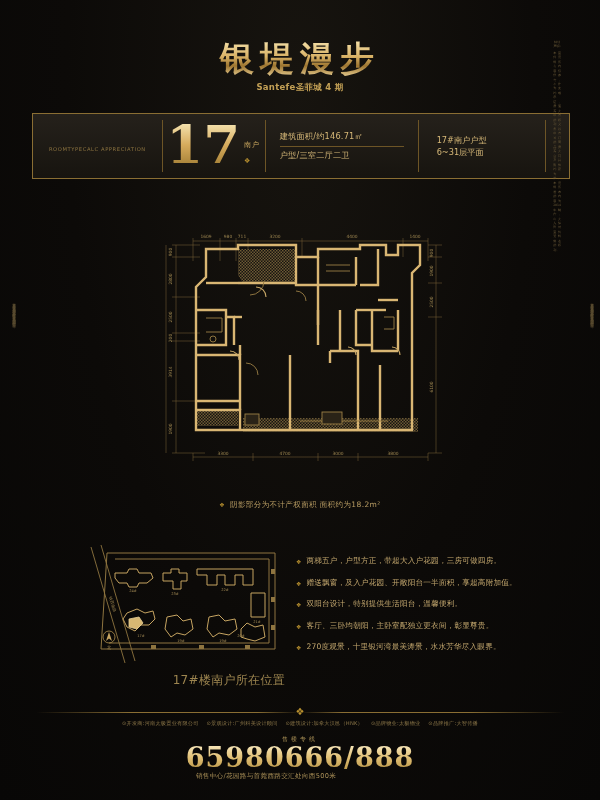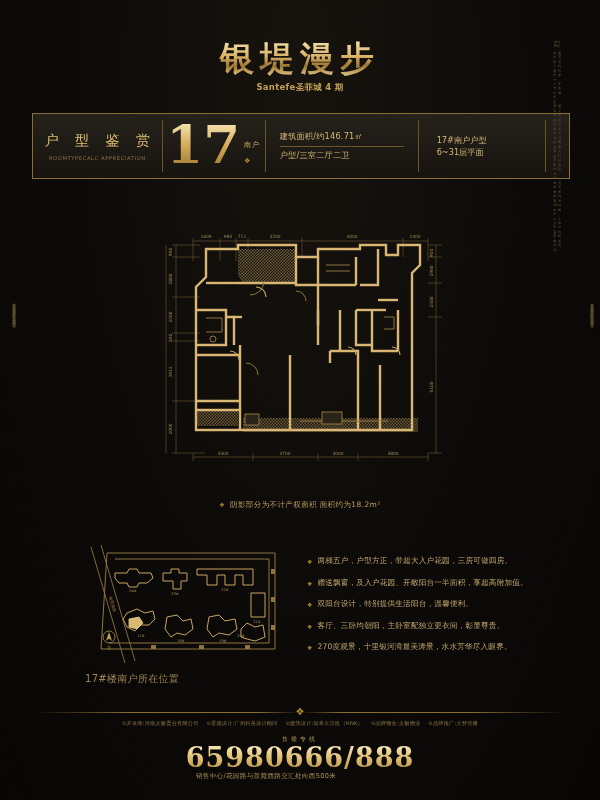--- a/index.html
+++ b/index.html
@@ -82,25 +82,25 @@
 
   
   .shadenote{
     position:absolute;left:0;top:500px;width:600px;text-align:center;
     font-size:7.5px;color:#b99d63;letter-spacing:.4px;
   }
   .shadenote .dia{color:#b8902f;margin-right:5px;font-size:6px;}
 
   
   .sitemap{position:absolute;left:85px;top:545px;width:200px;height:120px;}
-  .sitecap{position:absolute;left:85px;top:672px;width:200px;text-align:left;
-      font-size:10px;color:#9d854f;letter-spacing:.3px;}
-
-  
-  .features{position:absolute;left:307px;top:556px;width:290px;text-align:center;}
+  .sitecap{position:absolute;left:85px;top:672px;width:200px;text-align:right;
+      font-size:12px;color:#9d854f;letter-spacing:.3px;}
+
+  
+  .features{position:absolute;left:296px;top:556px;width:290px;text-align:center;}
   .feat{display:flex;align-items:flex-start;margin-bottom:9.5px;}
   .feat .dia{color:#b8902f;font-size:6px;line-height:12px;margin-right:5px;}
   .feat span.tx{font-size:7.6px;color:#c3a76e;line-height:1.35;letter-spacing:.2px;}
 
   
   .rule{position:absolute;top:712px;left:36px;width:528px;height:1px;background:
       linear-gradient(90deg,rgba(138,110,51,0) 0%,#8a6e33 18%,#8a6e33 42%,rgba(138,110,51,0) 50%,#8a6e33 58%,#8a6e33 82%,rgba(138,110,51,0) 100%);}
   .rule-dia{position:absolute;top:706px;left:0;width:600px;text-align:center;
       font-size:10px;color:#b8902f;}
   .credits{position:absolute;top:720px;left:0;width:600px;text-align:center;
@@ -129,21 +129,20 @@
   <div class="logo-wrap">
     <div class="logo-cn">银堤漫步</div>
     <div class="logo-sub">
       <span class="lat">Santefe</span><span>圣菲城 4 期</span>
     </div>
   </div>
 
   <div class="headbar">
 
     <div class="cell c-title">
-      <div class="cn">户 型 鉴 赏</div>
       <div class="en">ROOMTYPECALC    APPRECIATION</div>
     </div>
 
     <div class="cell c-num">
       <div class="big">17</div>
       <div class="side">
         <div class="mu">南户</div>
         <div class="dia">❖</div>
       </div>
     </div>

